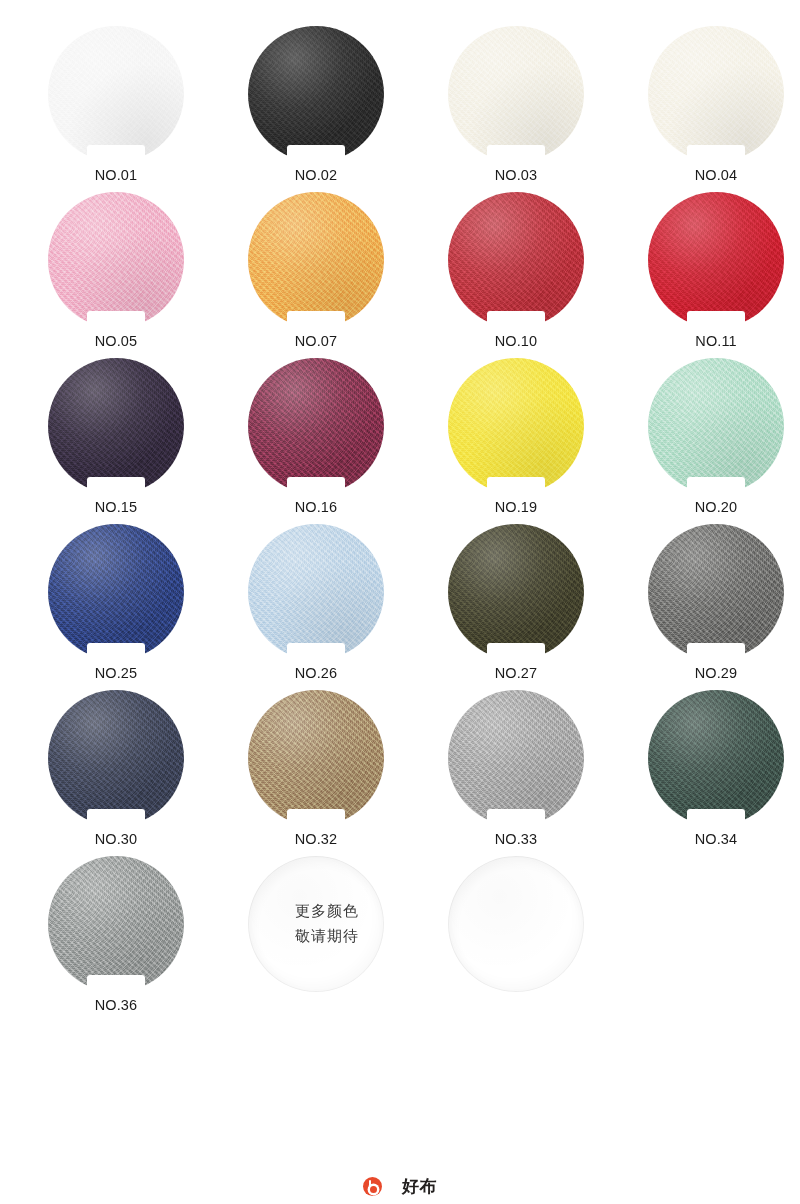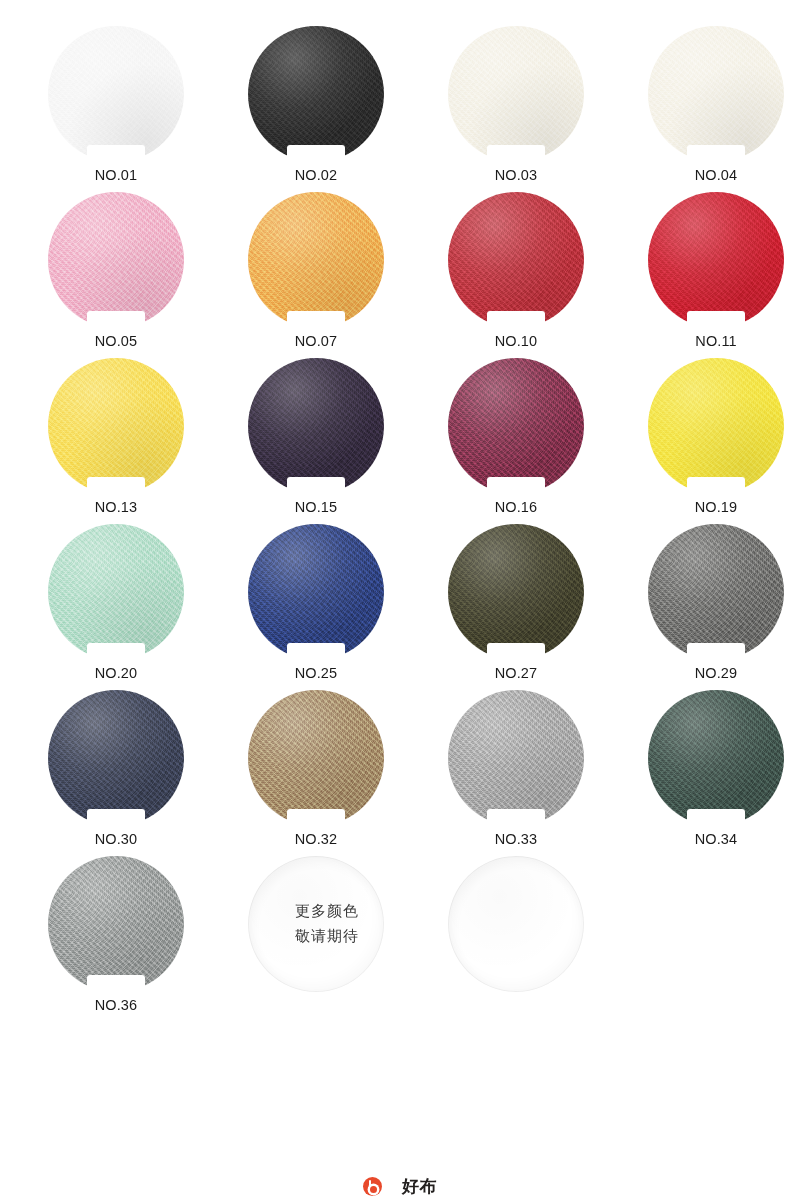--- a/index.html
+++ b/index.html
@@ -270,27 +270,20 @@
       </div>
       <div class="cell">
         <div class="swatch">
           <div class="disc" style="background: rgb(201, 32, 47);"></div>
           <div class="notch"></div>
           <div class="swatch-label">NO.11</div>
         </div>
       </div>
       <div class="cell">
         <div class="swatch">
-          <div class="disc" style="background: rgb(247, 220, 85);"></div>
-          <div class="notch"></div>
-          <div class="swatch-label">NO.13</div>
-        </div>
-      </div>
-      <div class="cell">
-        <div class="swatch">
           <div class="disc" style="background: rgb(51, 42, 61);"></div>
           <div class="notch"></div>
           <div class="swatch-label">NO.15</div>
         </div>
       </div>
       <div class="cell">
         <div class="swatch">
           <div class="disc" style="background: rgb(124, 47, 73);"></div>
           <div class="notch"></div>
           <div class="swatch-label">NO.16</div>
@@ -308,20 +301,27 @@
           <div class="disc" style="background: rgb(174, 220, 198);"></div>
           <div class="notch"></div>
           <div class="swatch-label">NO.20</div>
         </div>
       </div>
       <div class="cell">
         <div class="swatch">
           <div class="disc" style="background: rgb(45, 63, 121);"></div>
           <div class="notch"></div>
           <div class="swatch-label">NO.25</div>
+        </div>
+      </div>
+      <div class="cell">
+        <div class="swatch">
+          <div class="disc" style="background: rgb(188, 211, 230);"></div>
+          <div class="notch"></div>
+          <div class="swatch-label">NO.26</div>
         </div>
       </div>
       <div class="cell">
         <div class="swatch">
           <div class="disc" style="background: rgb(65, 64, 44);"></div>
           <div class="notch"></div>
           <div class="swatch-label">NO.27</div>
         </div>
       </div>
       <div class="cell">

